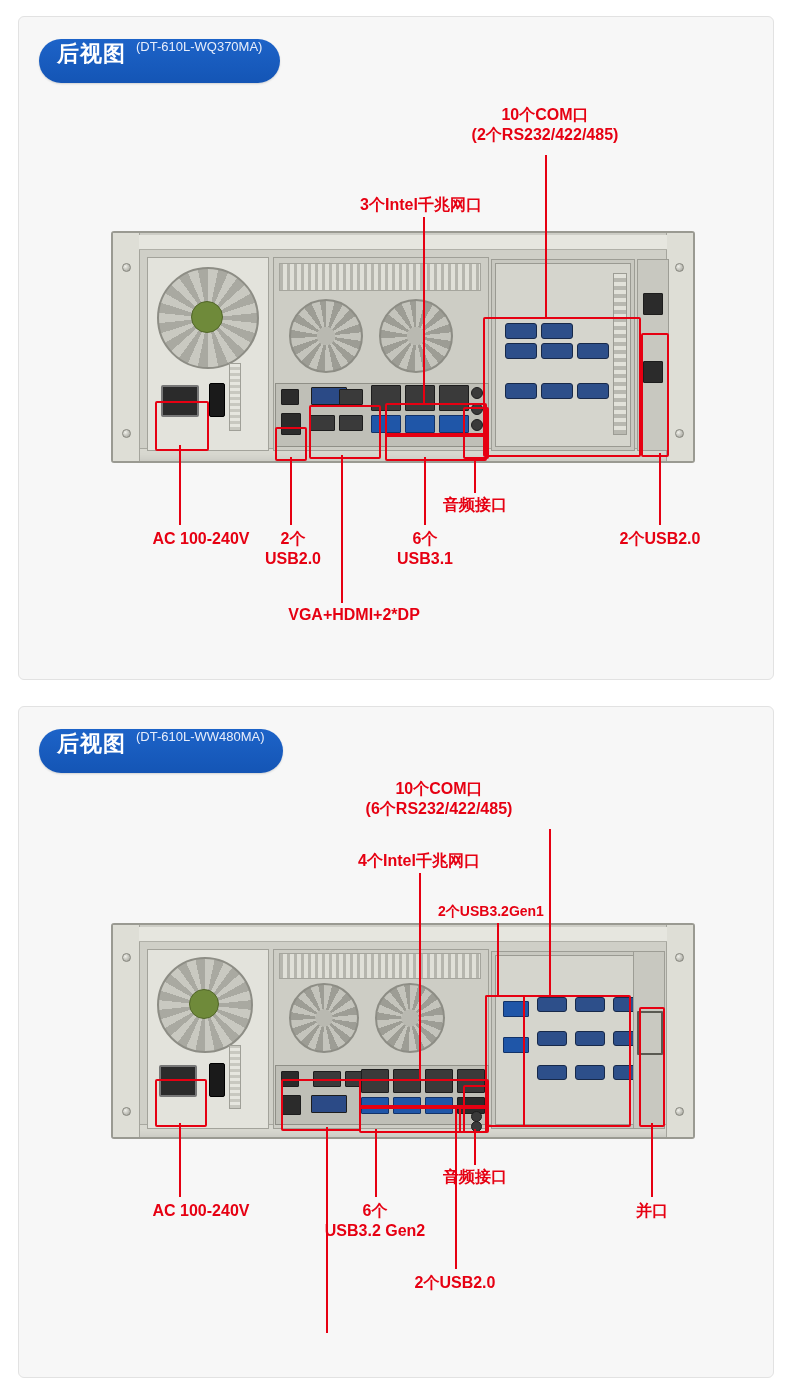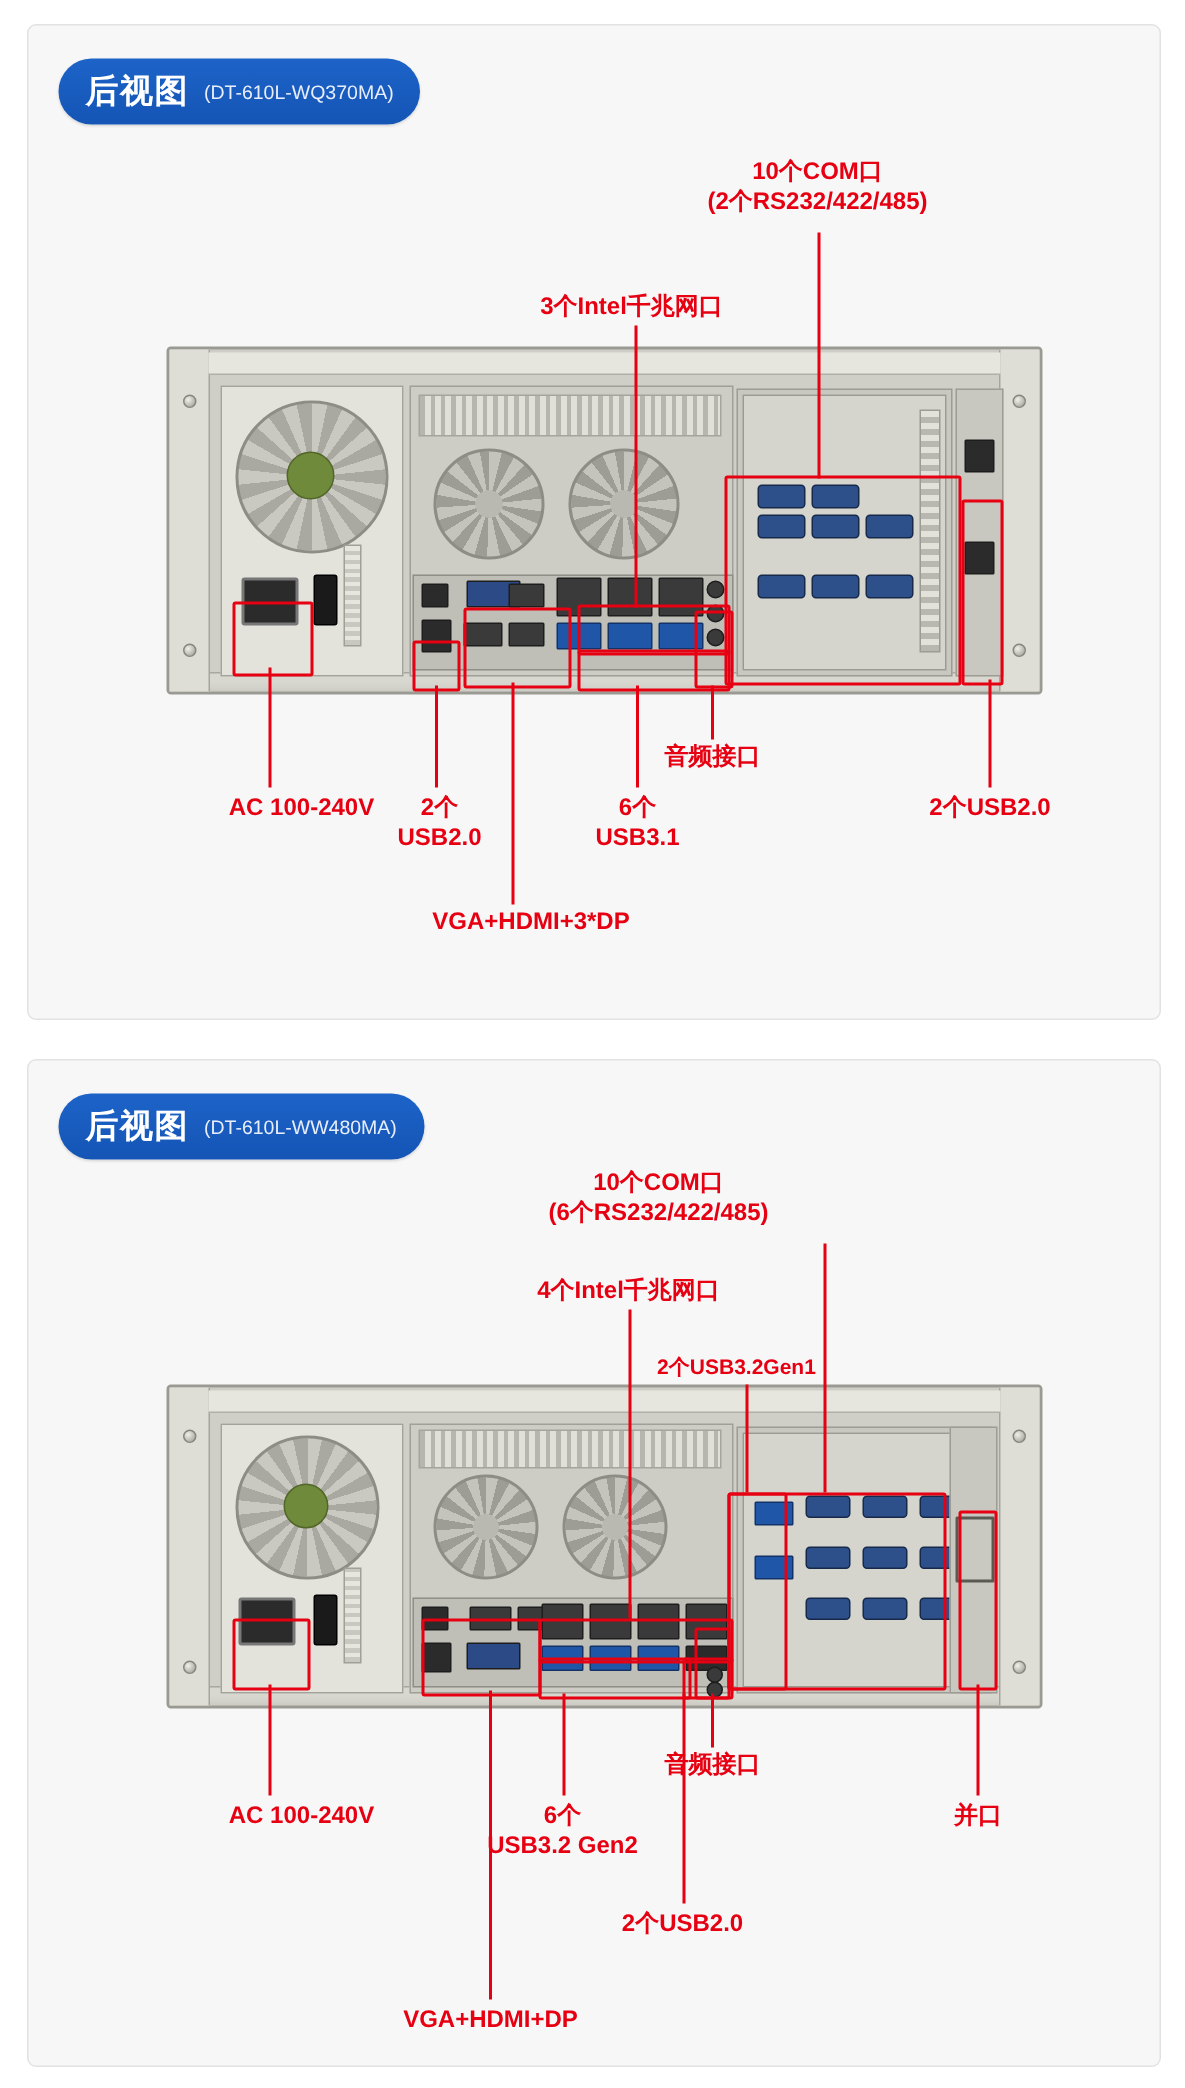--- a/index.html
+++ b/index.html
@@ -28,21 +28,20 @@
 
   .title-badge {
     position: absolute;
     left: 20px;
     top: 22px;
     height: 44px;
     padding: 0 18px 0 18px;
     background: linear-gradient(180deg, #1d63c8 0%, #1455b5 100%);
     border-radius: 22px;
     display: flex;
-    align-items: center;
     gap: 10px;
     box-shadow: 0 1px 2px rgba(0,0,0,0.15);
   }
   .title-badge .t-main {
     color: #ffffff;
     font-size: 22px;
     font-weight: bold;
     letter-spacing: 1px;
   }
   .title-badge .t-sub {
@@ -244,21 +243,21 @@
 USB2.0</div>
   <div class="leader v" style="left:271px;top:440px;height:68px;"></div>
 
   <div class="ann" style="left:364px;top:512px;width:84px;">6个
 USB3.1</div>
   <div class="leader v" style="left:405px;top:440px;height:68px;"></div>
 
   <div class="ann" style="left:556px;top:512px;width:170px;">2个USB2.0</div>
   <div class="leader v" style="left:640px;top:436px;height:72px;"></div>
 
-  <div class="ann" style="left:222px;top:588px;width:226px;">VGA+HDMI+3*DP</div>
+  <div class="ann" style="left:222px;top:588px;width:226px;">VGA+HDMI+2*DP</div>
   <div class="leader v" style="left:322px;top:438px;height:148px;"></div>
 </div>
 
 <div class="panel" id="panel-2">
 
   <div class="title-badge">
     <span class="t-main">后视图</span>
     <span class="t-sub">(DT-610L-WW480MA)</span>
   </div>
 
@@ -350,15 +349,14 @@
   <div class="ann" style="left:286px;top:494px;width:140px;">6个
 USB3.2 Gen2</div>
   <div class="leader v" style="left:356px;top:422px;height:68px;"></div>
 
   <div class="ann" style="left:356px;top:566px;width:160px;">2个USB2.0</div>
   <div class="leader v" style="left:436px;top:422px;height:140px;"></div>
 
   <div class="ann" style="left:578px;top:494px;width:110px;">并口</div>
   <div class="leader v" style="left:632px;top:416px;height:74px;"></div>
 
-  <div class="ann" style="left:198px;top:630px;width:220px;">VGA+HDMI+DP</div>
   <div class="leader v" style="left:307px;top:420px;height:206px;"></div>
 </div>
 
 </body></html>

